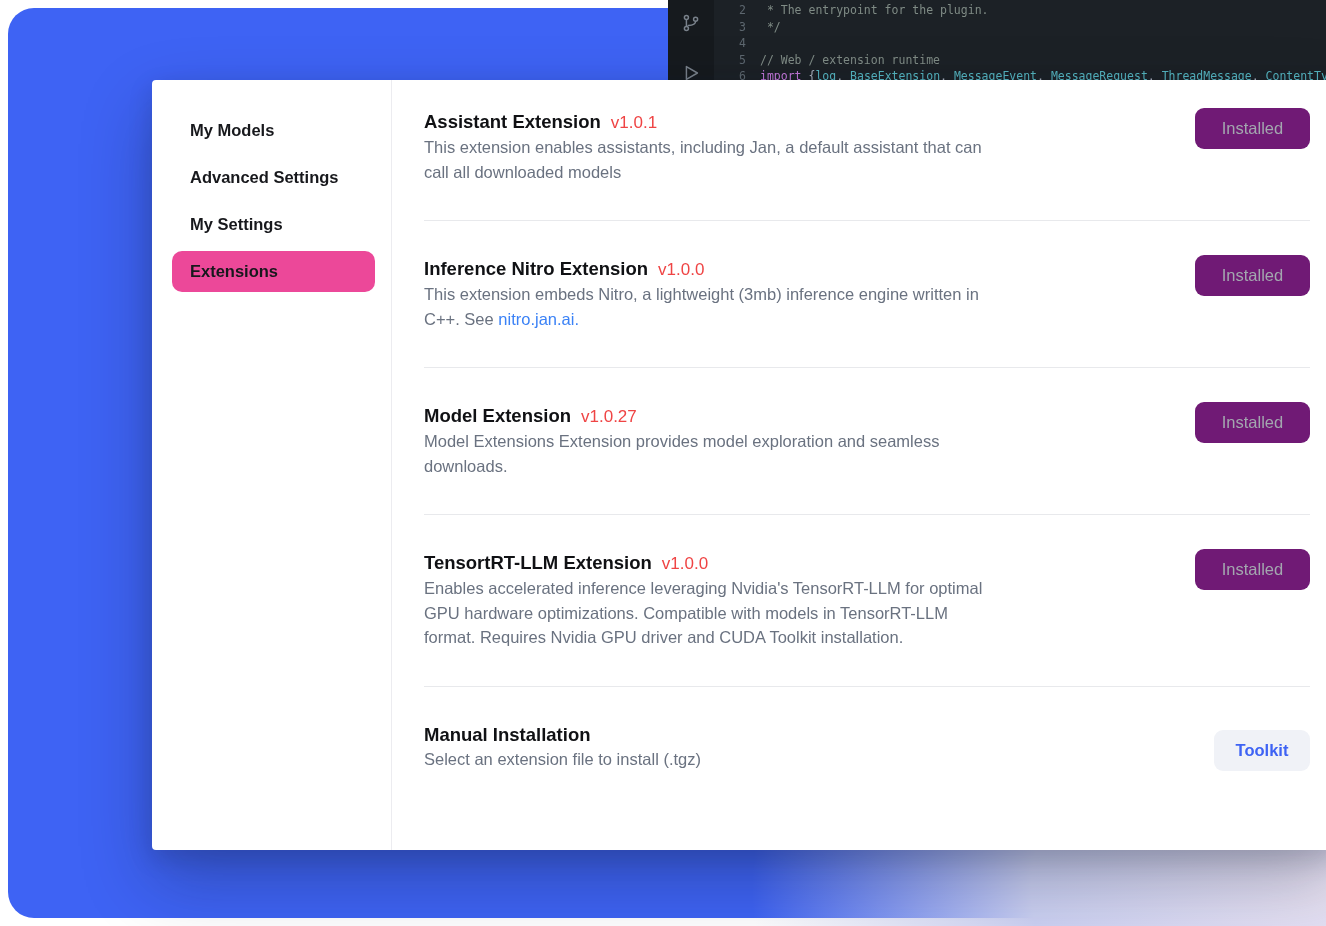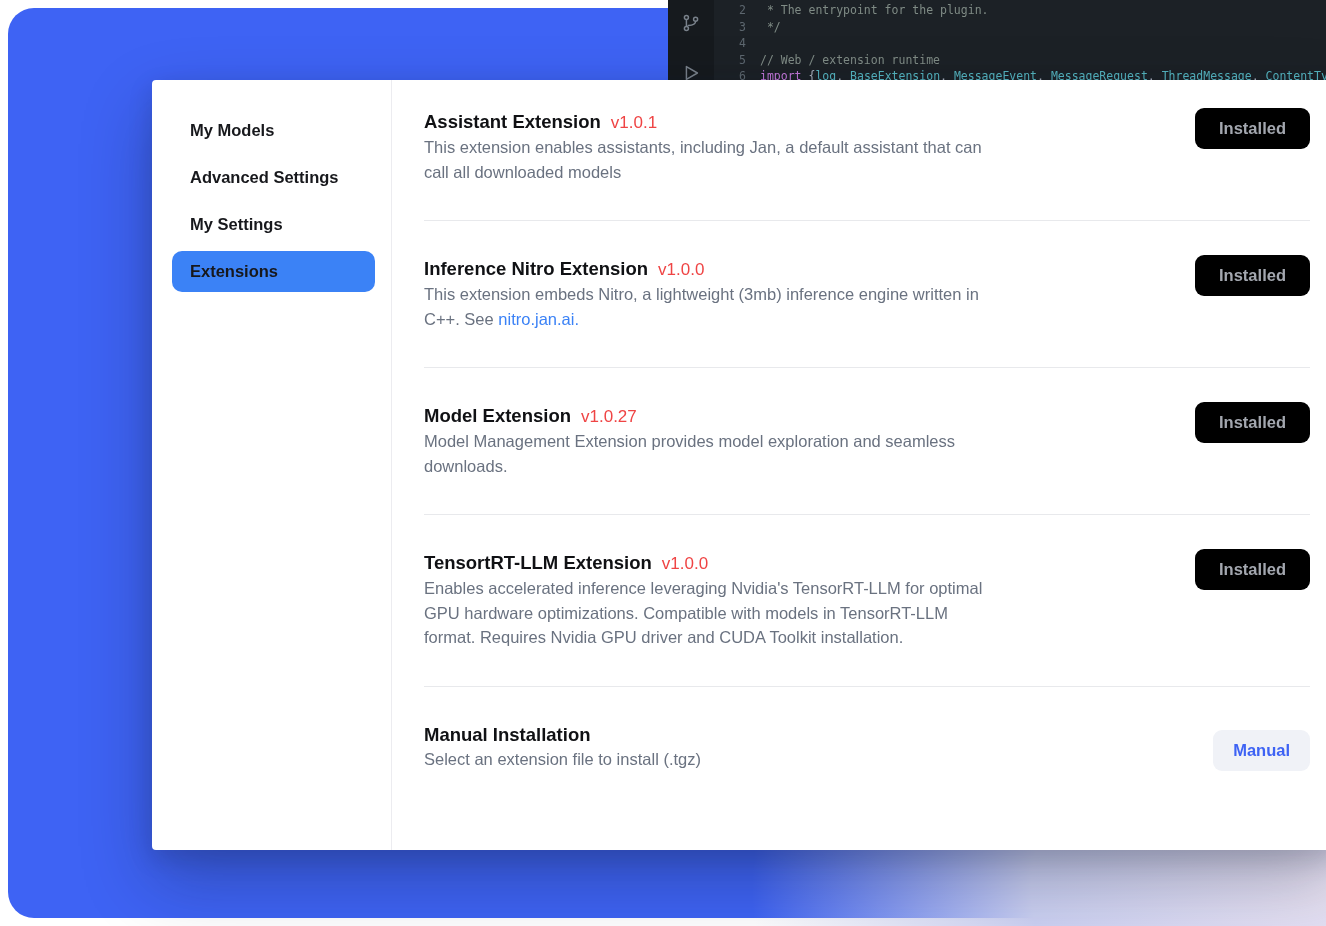--- a/index.html
+++ b/index.html
@@ -60,38 +60,38 @@
     box-shadow:0 30px 70px rgba(15,23,42,.30), 0 8px 24px rgba(15,23,42,.15);
   }
   .sidebar {
     width:240px; flex-shrink:0; border-right:1px solid #ececf0;
     padding:30px 16px 0 20px;
   }
   .nav-item {
     padding:11px 18px; border-radius:10px; margin-bottom:6px;
     font-size:16.5px; font-weight:bold; color:#17181c; cursor:pointer;
   }
-  .nav-item.active { background:#3b82f6; }
+  .nav-item.active { background:#ec4899; }
 
   .content { flex:1; padding:0 30px 0 32px; }
   .section {
     display:flex; justify-content:space-between; align-items:flex-start;
     padding:36px 0; border-bottom:1px solid #e8e9ec;
   }
   .section:first-child { padding-top:30px; }
   .section:last-child { border-bottom:none;align-items:flex-end; }
   .sec-main { max-width:578px; }
   .sec-title { font-size:18.5px; line-height:23px; color:#101114; font-weight:bold; }
   .sec-version { font-weight:normal; font-size:17px; color:#ef4444; margin-left:10px; }
   .sec-desc { margin:1px 0 0; font-size:16.5px; color:#6a7280; line-height:24.5px; }
   .link { color:#3b82f6; text-decoration:none; cursor:pointer; }
   .btn {
     min-width:115px; padding:11px 20px; margin-top:-2px; border:none;
-    border-radius:9px; background:#000000; color:#a3a7af;
-    font-size:16.5px; font-weight:700; font-family:"Liberation Sans", sans-serif;
+    border-radius:9px; background:#701a75; color:#a3a7af;
+    font-size:16.5px; font-weight:400; font-family:"Liberation Sans", sans-serif;
     cursor:default; flex-shrink:0;
   }
   .btn.select { min-width:96px; background:#f0f2f7; color:#3e63f4; font-weight:bold; cursor:pointer; }
 </style>
 </head>
 <body>
 
 <div class="blue-panel"></div>
 <div class="lavender-glow"></div>
 
@@ -156,37 +156,37 @@
         <p class="sec-desc"><span>This extension embeds Nitro, a lightweight (3mb) inference engine written in C++. See </span><a class="link">nitro.jan.ai.</a></p>
       </div>
       <button class="btn">Installed</button>
     </div>
 
     <div class="section">
       <div class="sec-main">
         <div class="sec-title">
           <span>Model Extension</span><span class="sec-version">v1.0.27</span>
         </div>
-        <p class="sec-desc">Model Management Extension provides model exploration and seamless downloads.</p>
+        <p class="sec-desc">Model Extensions Extension provides model exploration and seamless downloads.</p>
       </div>
       <button class="btn">Installed</button>
     </div>
 
     <div class="section">
       <div class="sec-main">
         <div class="sec-title">
           <span>TensortRT-LLM Extension</span><span class="sec-version">v1.0.0</span>
         </div>
         <p class="sec-desc">Enables accelerated inference leveraging Nvidia's TensorRT-LLM for optimal GPU hardware optimizations. Compatible with models in TensorRT-LLM format. Requires Nvidia GPU driver and CUDA Toolkit installation.</p>
       </div>
       <button class="btn">Installed</button>
     </div>
 
     <div class="section">
       <div class="sec-main">
         <div class="sec-title">Manual Installation</div>
         <p class="sec-desc">Select an extension file to install (.tgz)</p>
       </div>
-      <button class="btn select">Manual</button>
+      <button class="btn select">Toolkit</button>
     </div>
 
   </div>
 </div>
 
 </body></html>

